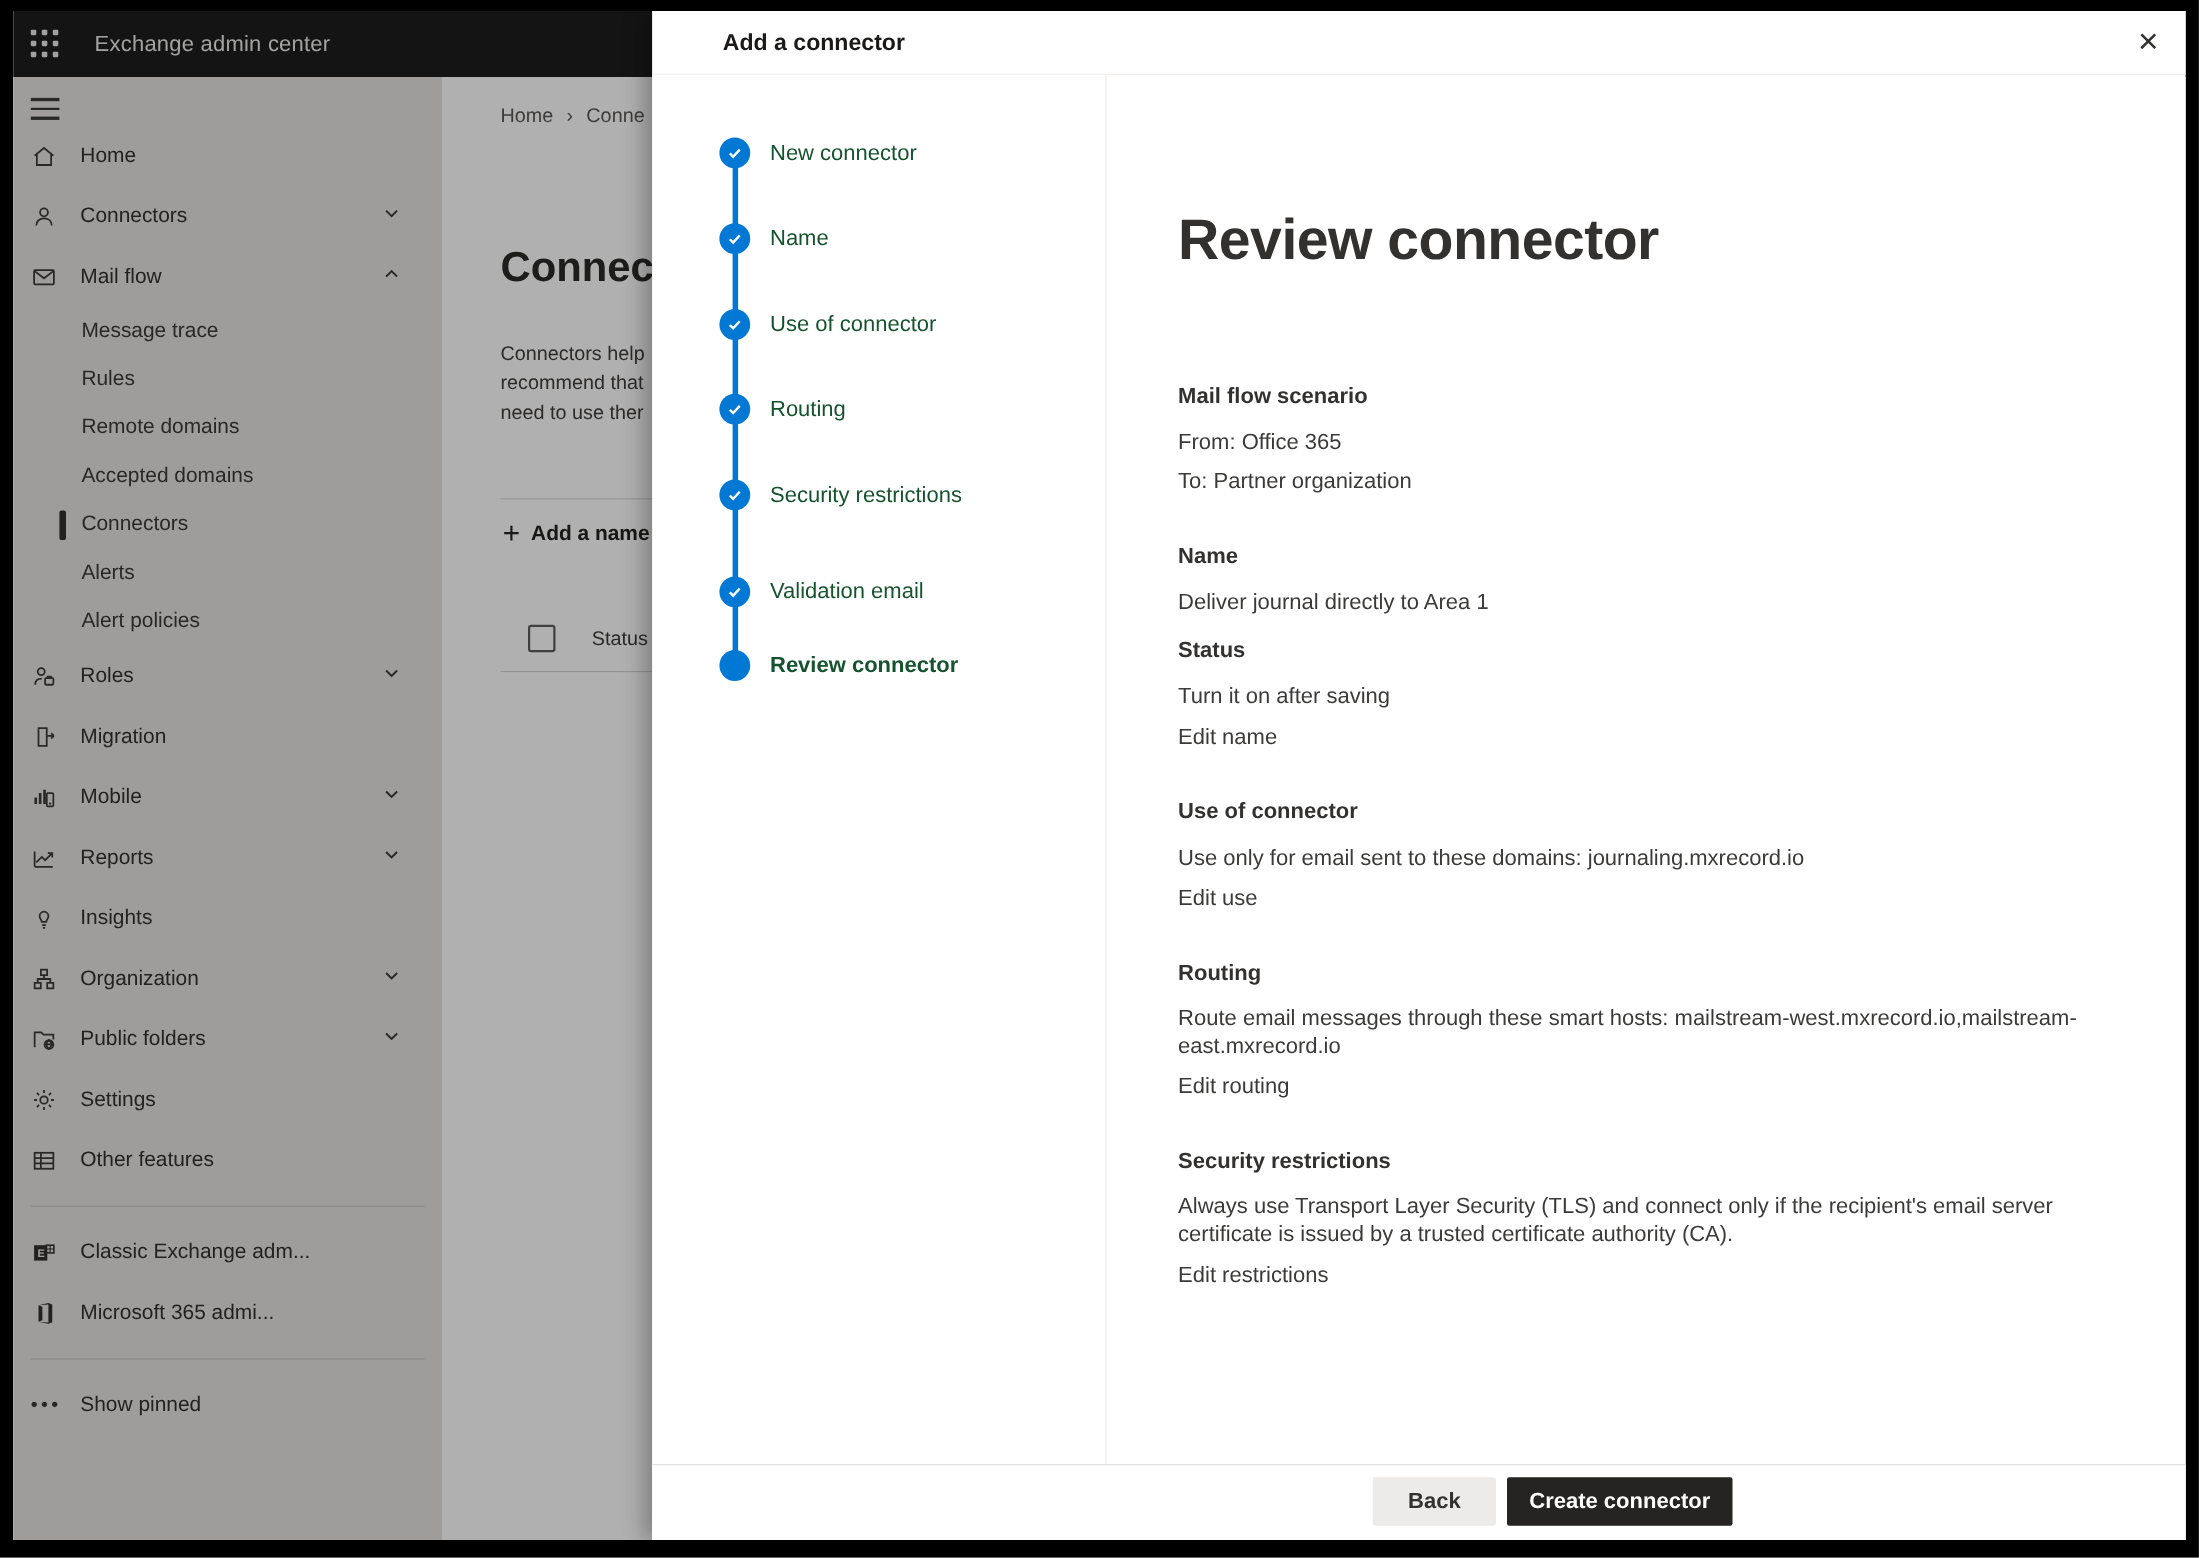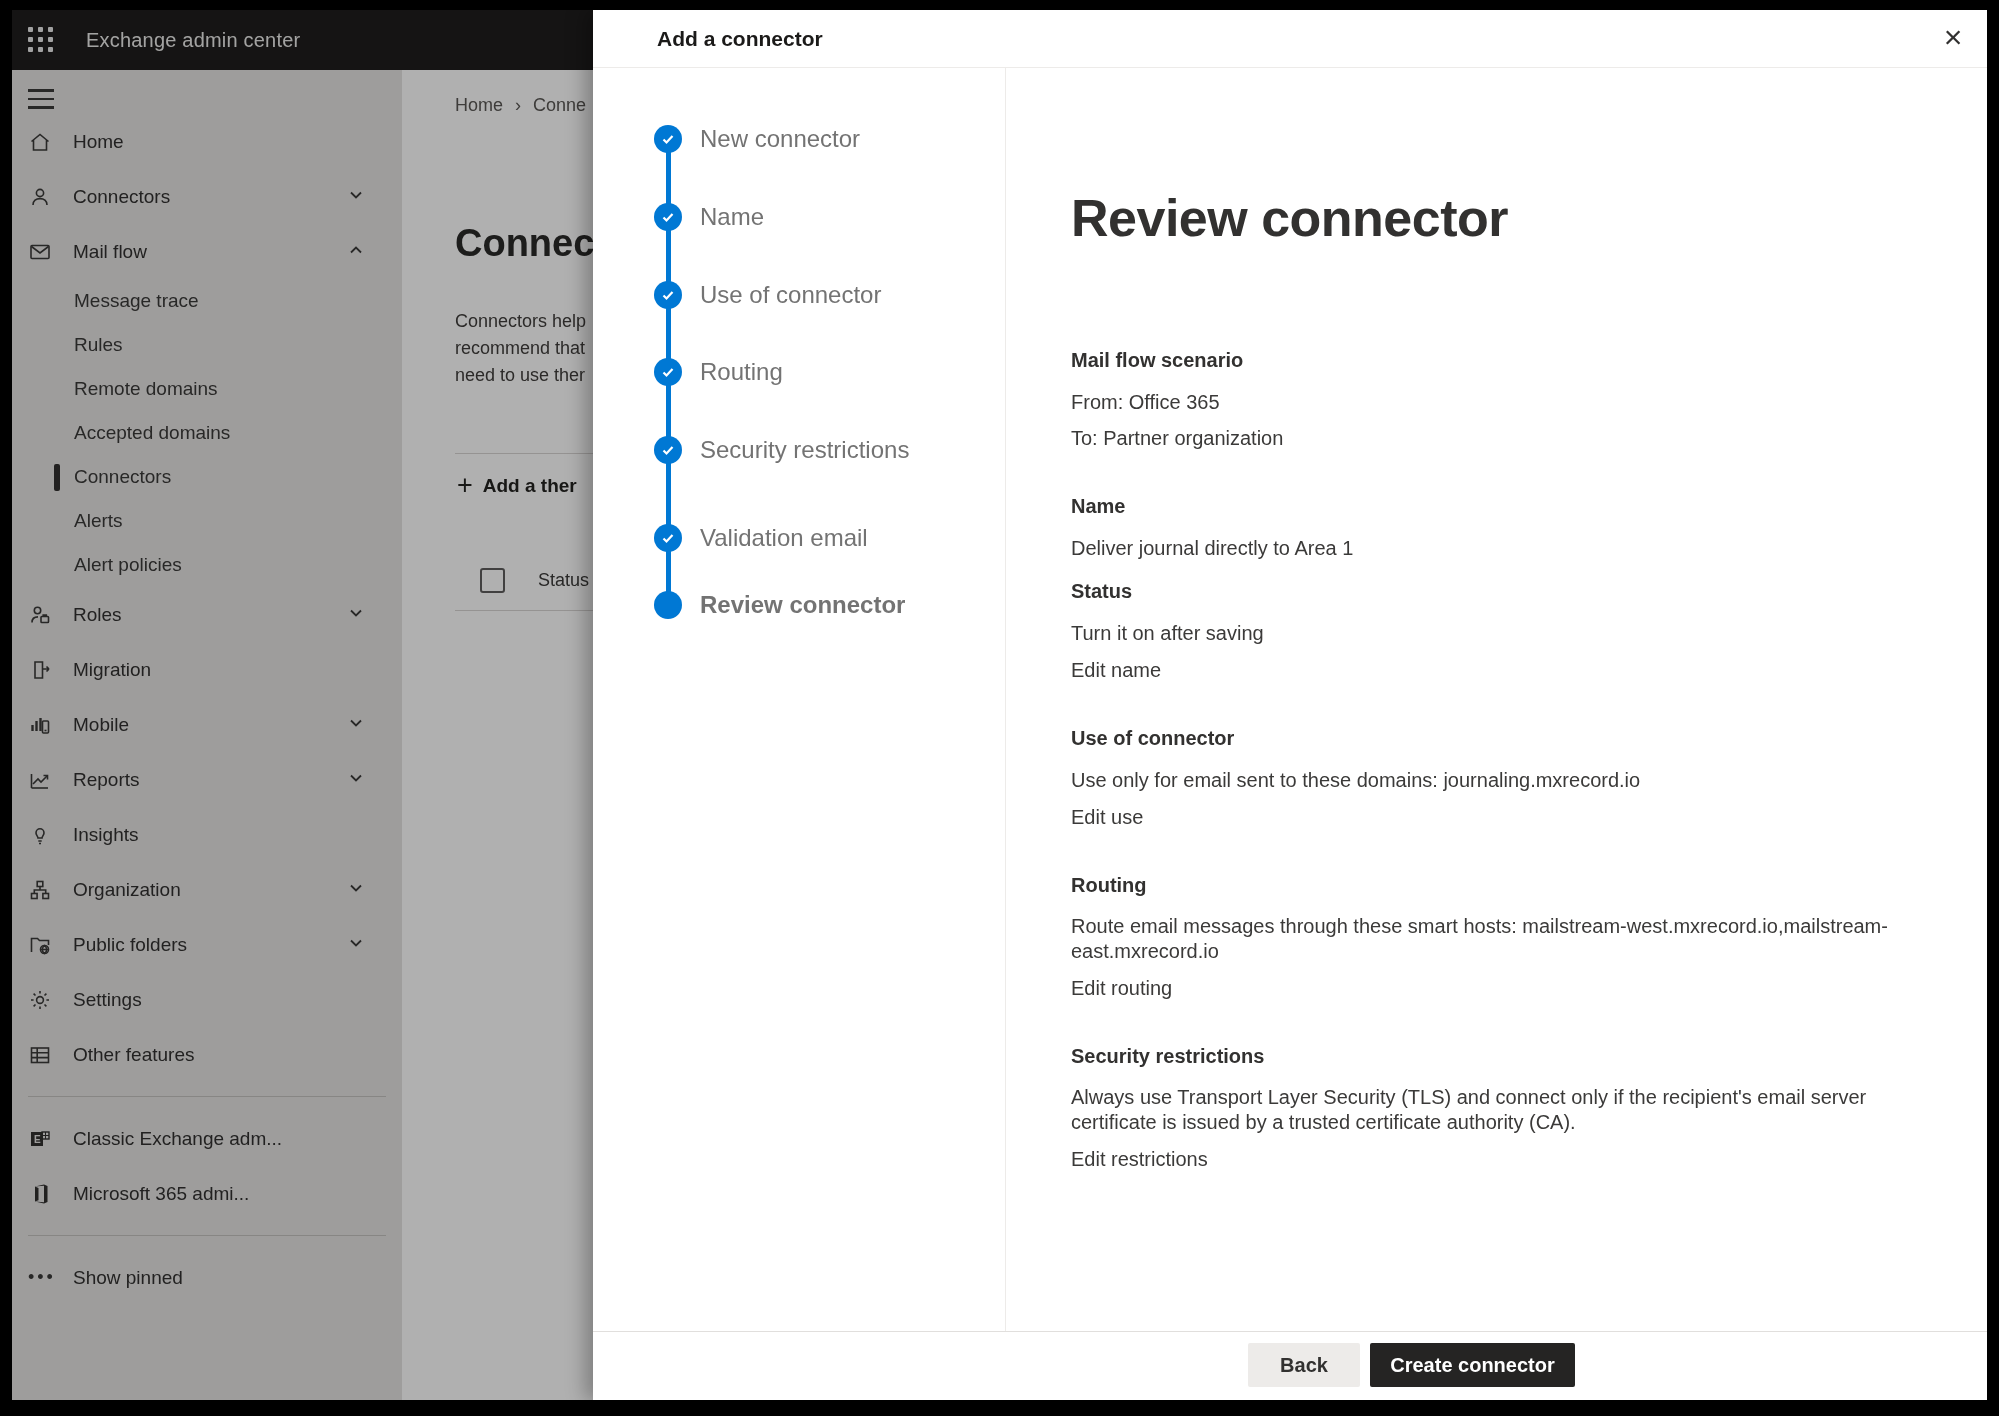--- a/index.html
+++ b/index.html
@@ -53,21 +53,21 @@
   .panel{position:absolute;top:0;right:0;bottom:0;width:1394px;background:#fff;z-index:10;box-shadow:-8px 0 18px rgba(0,0,0,.28);}
   .panel-header{position:absolute;top:0;left:0;right:0;height:57px;border-bottom:1px solid #edebe9;display:flex;align-items:center;background:#fff;}
   .panel-title{margin-left:64px;font-size:21px;font-weight:700;color:#1b1a19;}
   .panel-close{position:absolute;top:5px;right:12px;width:44px;height:44px;display:flex;align-items:center;justify-content:center;font-size:32px;font-weight:300;color:#323130;cursor:pointer;line-height:1;}
 
   
   .stepper{position:absolute;top:58px;left:0;width:412px;bottom:0;border-right:1px solid #edebe9;background:#fff;}
   .step-line{position:absolute;left:73px;top:71px;width:5px;height:466px;background:#0078d4;}
   .step{position:absolute;left:0;right:0;height:28px;display:flex;align-items:center;cursor:pointer;}
   .step-dot{position:absolute;left:61px;width:28px;height:28px;border-radius:50%;background:#0078d4;display:flex;align-items:center;justify-content:center;}
-  .step-label{position:absolute;left:107px;font-size:24px;color:#737373;white-space:nowrap;}
+  .step-label{position:absolute;left:107px;font-size:20px;color:#14532d;white-space:nowrap;}
   .step.current .step-label{font-weight:700;}
 
   
   .pcontent{position:absolute;top:58px;left:413px;right:0;bottom:68px;overflow:hidden;padding-left:65px;padding-top:120px;box-sizing:border-box;}
   .review-h1{font-size:52px;line-height:60px;font-weight:700;color:#323130;margin:0;letter-spacing:-.5px;}
   .sec-h{font-size:20px;line-height:26px;font-weight:700;color:#323130;margin-top:42px;}
   .sec-h.first{margin-top:99px;}
   .sec-h.tight{margin-top:17px;}
   .sec-line{font-size:20px;line-height:26px;color:#3b3a39;margin-top:16px;max-width:916px;}
   .sec-line + .sec-line{margin-top:10px;}
@@ -329,21 +329,21 @@
     <div class="crumbs">
       <span>Home</span>
       <span>›</span>
       <span>Conne</span>
     </div>
     <div class="bg-title">Connect</div>
     <div class="bg-desc">Connectors help<br>recommend that<br>need to use ther</div>
     <div class="bg-div1"></div>
     <div class="bg-add">
       <span class="plus">+</span>
-      <span class="albl">Add a ther</span>
+      <span class="albl">Add a name</span>
     </div>
     <div class="bg-check"></div>
     <div class="bg-colhead">Status</div>
     <div class="bg-div2"></div>
   </div>
 
   <div class="dim"></div>
 
   <div class="panel">
     <div class="panel-header">

